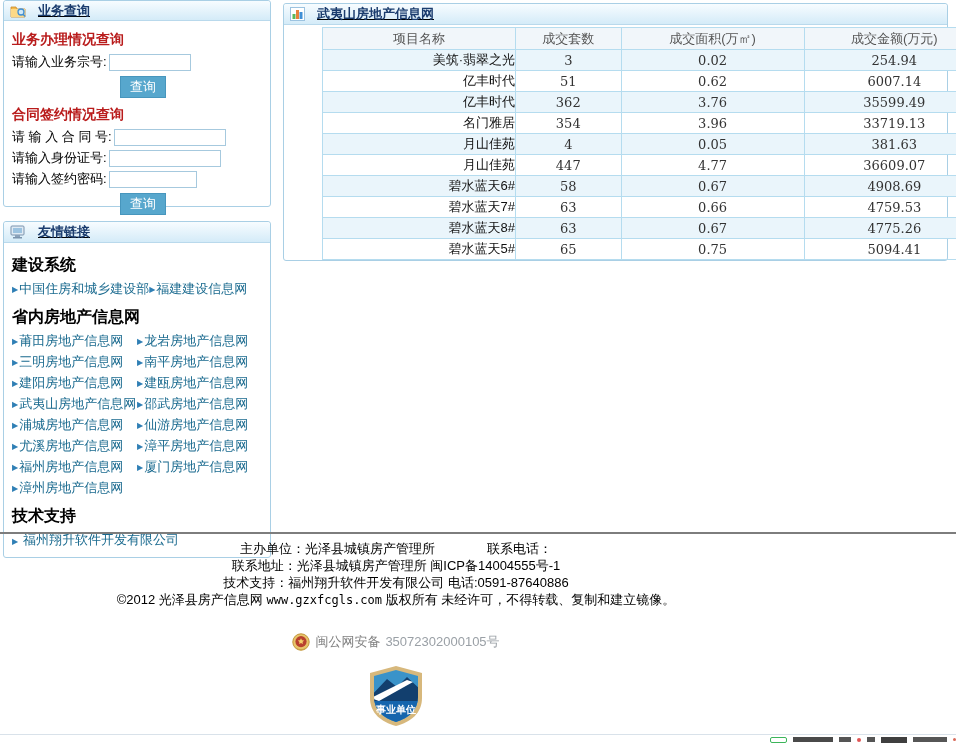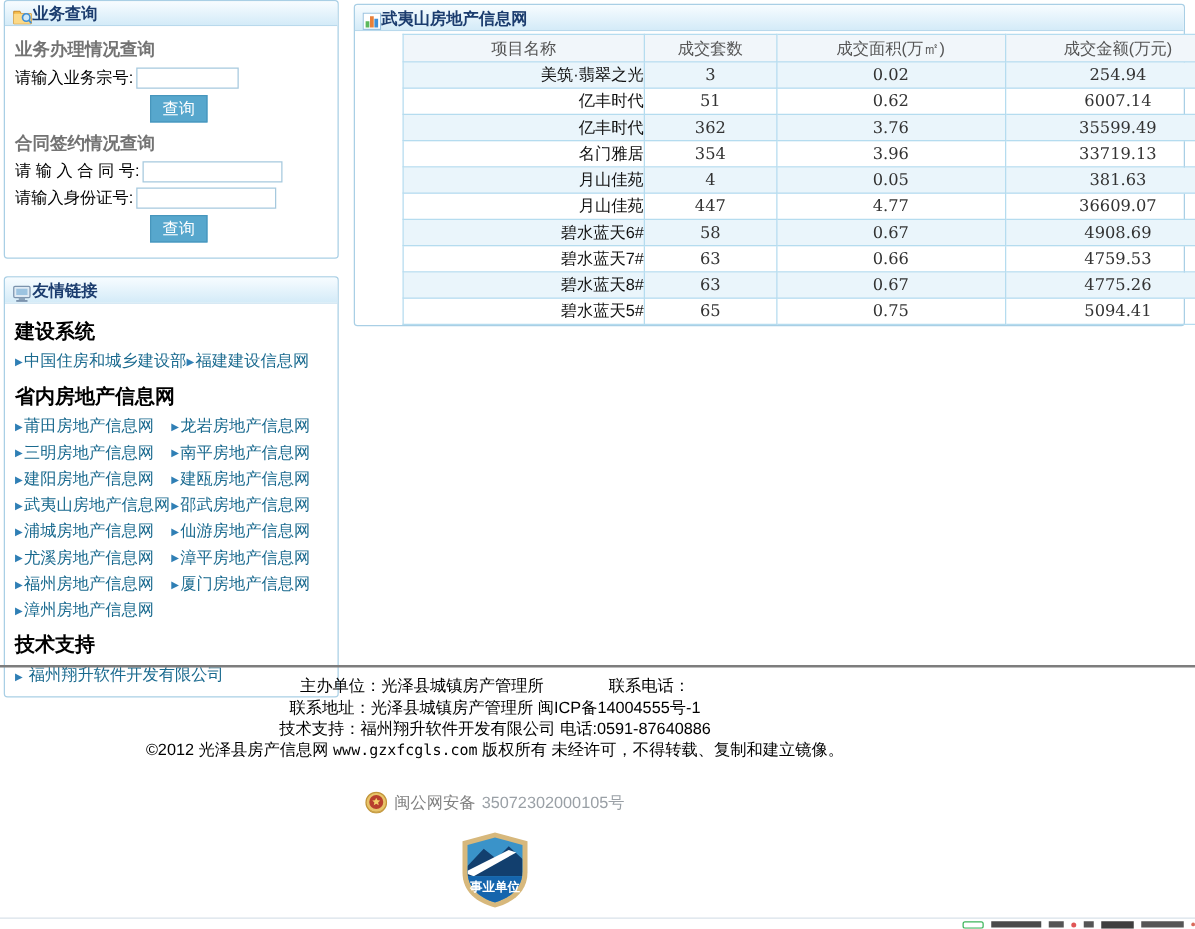--- a/index.html
+++ b/index.html
@@ -2,32 +2,32 @@
 <html><head>
 <meta charset="utf-8">
 <style>
   * { box-sizing: border-box; margin: 0; padding: 0; }
   html,body { width:956px; height:743px; background:#fff; overflow:hidden;
     font-family:"Liberation Sans", sans-serif; }
   body { position:relative; }
 
   
   .panel { border:1px solid #a9cfe5; border-radius:3px; background:#fff; }
-  .panel-header { height:21px; display:flex; align-items:flex-end; gap:0;
+  .panel-header { height:21px; display:flex; align-items:center; gap:12px;
     padding-left:6px; background:linear-gradient(#f7fcff,#d4ebf8);
-    border-bottom:1px solid #b9d9ec; border-radius:3px 3px 0 0; }
+    border-bottom:1px solid #b9d9ec; border-radius:3px 3px 0 0;text-decoration:underline; }
   .panel-title { font-weight:bold; color:#1b3c6e; font-size:13px; }
   .icon { display:inline-flex; align-items:center; }
 
   
   .sidebar { position:absolute; left:3px; top:0; width:268px; }
   .panel-business { height:207px; }
   .panel-business .panel-header { height:20px; }
   .panel-body { padding:5px 8px 8px; font-size:13px; color:#000; }
-  .section-heading { font-size:14px; font-weight:bold; margin:5px 0 4px; color:#737373; }
+  .section-heading { font-size:14px; font-weight:bold; margin:5px 0 4px; color:#b91c1c; }
   .form-row { display:flex; align-items:center; margin:3px 0; white-space:nowrap; }
   .form-row label { font-size:13px; }
   .text-input { border:1px solid #a6c9de; height:17px; margin-left:2px;
     padding:0 2px; font-size:12px; outline:none; }
   .w84 { width:82px; } .w115 { width:112px; } .w92 { width:88px; }
   .query-btn { display:block; margin:5px 0 8px 108px; width:46px; height:22px;
     background:#57a7cd; color:#fff; border:1px solid #4796bd; font-size:13px;
     line-height:20px; text-align:center; cursor:pointer;
     font-family:"Liberation Sans",sans-serif; }
 
@@ -108,20 +108,24 @@
       <button class="query-btn">查询</button>
 
       <div class="section-heading">合同签约情况查询</div>
       <div class="form-row">
         <label>请 输 入 合 同 号:</label>
         <input type="text" class="text-input w115" style="">
       </div>
       <div class="form-row">
         <label>请输入身份证号:</label>
         <input type="text" class="text-input w115" style="">
+      </div>
+      <div class="form-row">
+        <label>请输入签约密码:</label>
+        <input type="text" class="text-input w92" style="">
       </div>
       <button class="query-btn">查询</button>
     </div>
   </section>
 
   <section class="panel panel-links">
     <div class="panel-header">
       <span class="icon">
         <svg width="16" height="14" viewBox="0 0 16 14">
           <rect x="1" y="1" width="13" height="9" rx="1" fill="#dfeaf4" stroke="#7b93ad" stroke-width="1"></rect>

